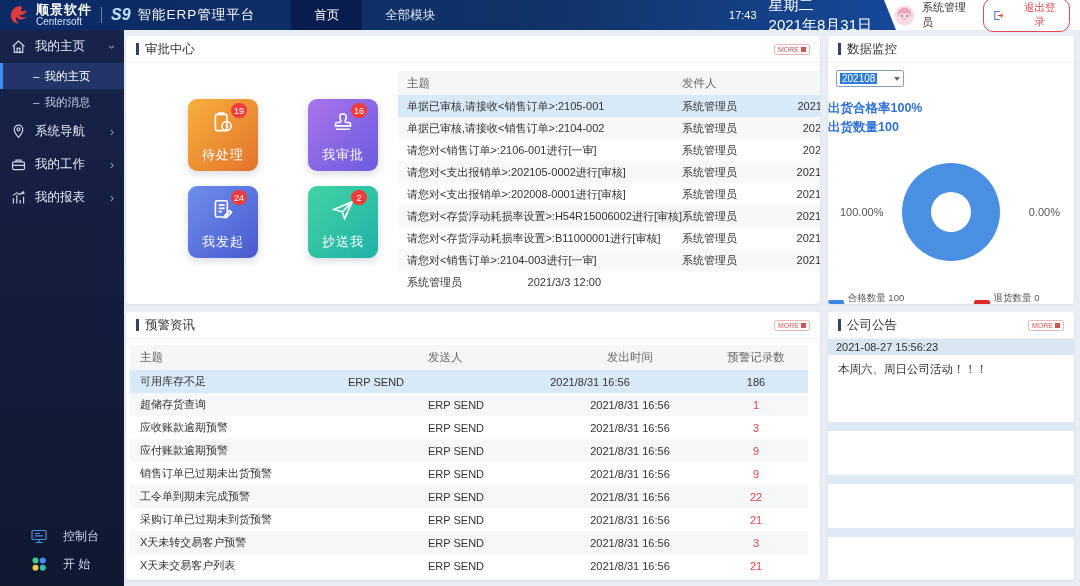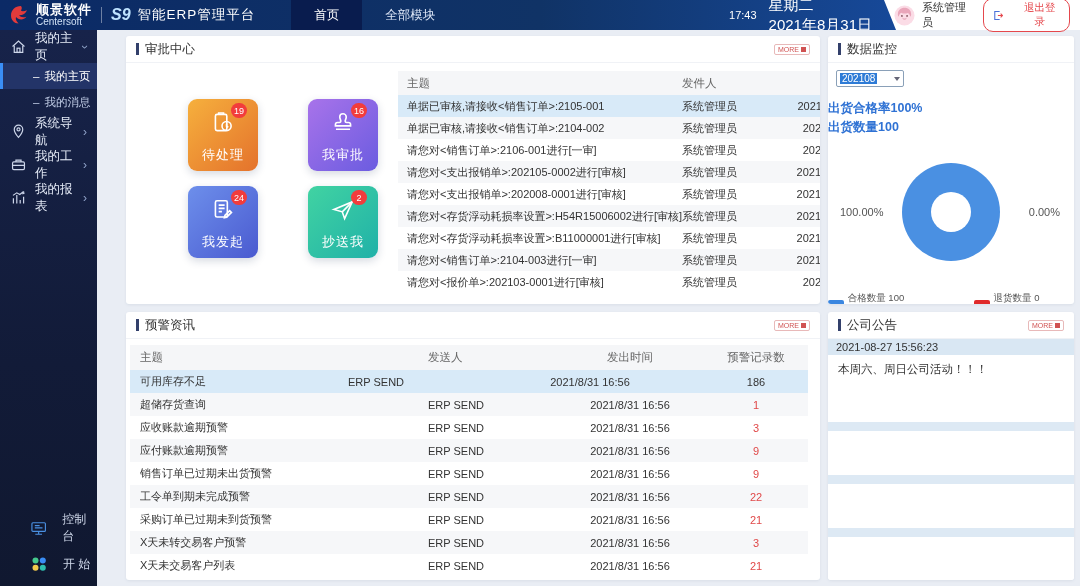--- a/index.html
+++ b/index.html
@@ -23,21 +23,21 @@
   .clockbox { margin-left:auto; margin-right:208px; display:flex; align-items:center; gap:12px; }
   .time-now { font-size:11px; }
   .datebox { font-size:15px; line-height:1.35; }
   .topbar-white { position:absolute; right:0; top:0; height:30px; width:186px; display:flex; align-items:center; gap:7px; }
   .avatar { width:21px; height:21px; flex:none; }
   .username { font-size:11px; color:#333; }
   .logout-btn { margin-left:auto; margin-right:10px; display:flex; align-items:center; gap:16px; border:1px solid #e5484d;
     color:#e5484d; border-radius:10px; padding:2px 9px; font-size:10.5px; background:#fff; cursor:pointer; }
 
   
-  .sidebar { position:absolute; left:0; top:30px; bottom:0; width:97px; background:linear-gradient(180deg,#17234a 0%,#121b38 60%,#101830 100%); z-index:10; }
+  .sidebar { position:absolute; left:0; top:30px; bottom:0; width:124px; background:linear-gradient(180deg,#17234a 0%,#121b38 60%,#101830 100%); z-index:10; }
   .side-item { height:33px; display:flex; align-items:center; gap:8px; padding:0 10px; font-size:12.5px; color:#e6ecf8; cursor:pointer; }
   .side-item svg { flex:none; }
   .chev { margin-left:auto; color:#8fa2c8; font-size:12px; display:inline-block; }
   .chev.down { transform:rotate(90deg); }
   .side-sub { height:26px; display:flex; align-items:center; gap:5px; padding-left:33px; font-size:11.5px; color:#c3cfe8; cursor:pointer; }
   .side-sub.active { background:#233468; color:#fff; box-shadow:inset 3px 0 0 #3a8ef6; }
   .side-foot { position:absolute; bottom:8px; left:0; right:0; }
   .foot-row { display:flex; align-items:center; gap:15px; padding:5px 0 5px 30px; font-size:12px; color:#cfd8ea; cursor:pointer; }
 
   
@@ -317,21 +317,20 @@
             <span class="ac-time">2021/5/21 16:13</span>
           </div>
 
           <div class="arow">
             <span class="ac-subj">请您对&lt;销售订单&gt;:2104-003进行[一审]</span>
             <span class="ac-sender">系统管理员</span>
             <span class="ac-time">2021/4/23 14:06</span>
           </div>
 
           <div class="arow">
-            <span class="ac-subj">请您对&lt;报价单&gt;:202103-0001进行[审核]</span>
             <span class="ac-sender">系统管理员</span>
             <span class="ac-time">2021/3/3 12:00</span>
           </div>
 
       </div>
     </div>
   </div>
 
   <div class="panel">
     <div class="panel-head">

